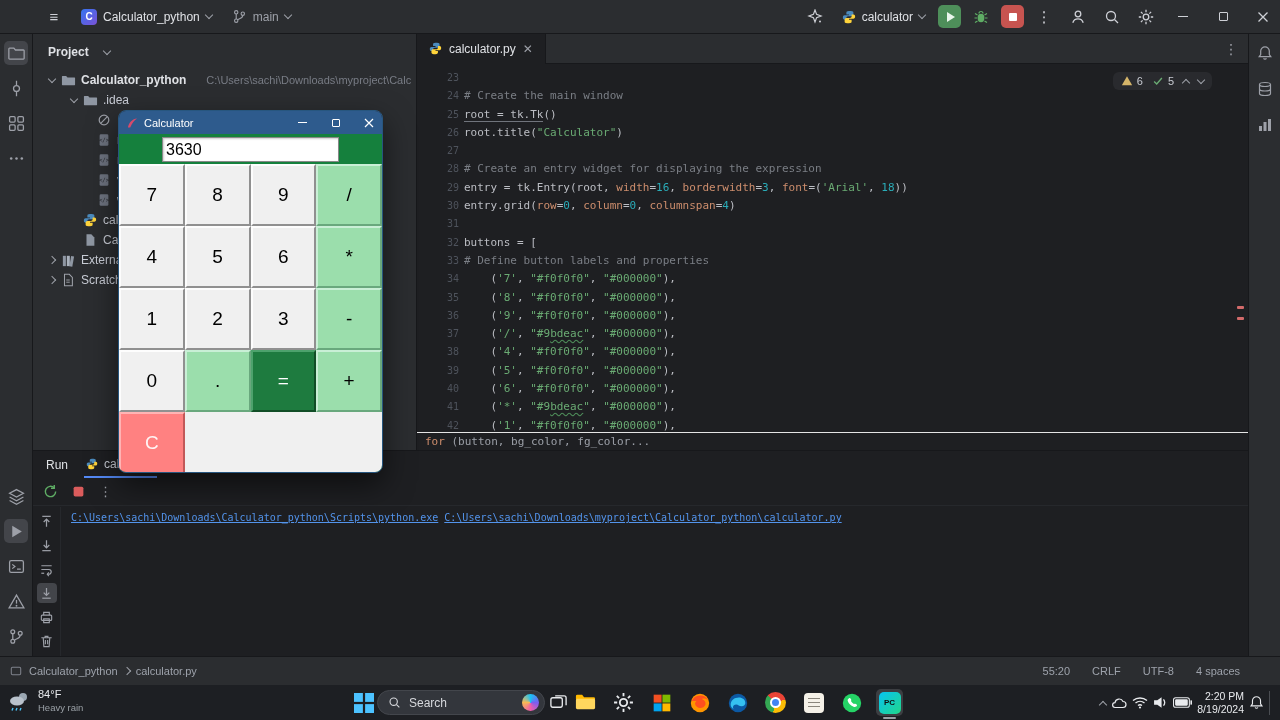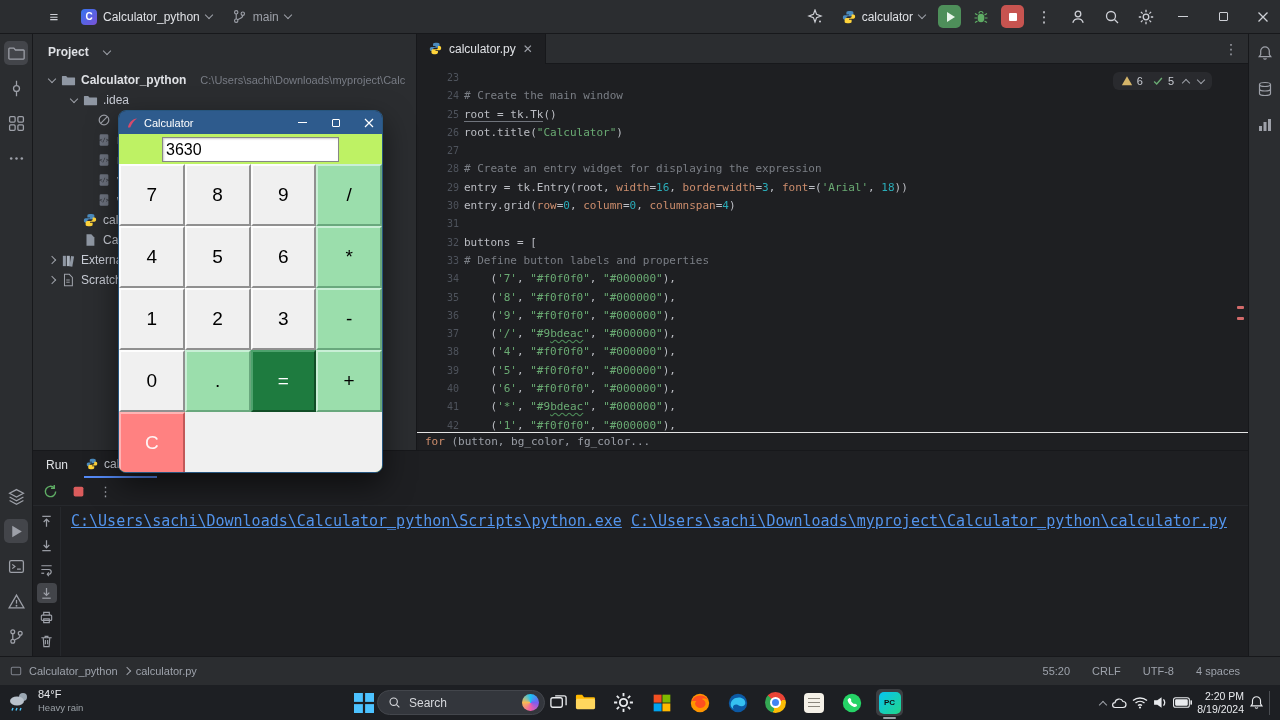--- a/index.html
+++ b/index.html
@@ -37,21 +37,21 @@
 #stripe-right{position:absolute;left:1248px;top:34px;width:32px;height:622px;background:#2b2d30;border-left:1px solid #17181b;display:flex;flex-direction:column;align-items:center;padding:7px 0;gap:12px;z-index:4}
 
 
 #project{position:absolute;left:33px;top:34px;width:384px;height:416px;background:#2b2d30;border-right:1px solid #17181b;overflow:hidden}
 #project .hdr{height:36px;display:flex;align-items:center;gap:15px;padding-left:15px;font-size:12px;font-weight:bold;color:#dfe1e5}
 .tree-row{display:flex;align-items:center;height:20px;white-space:nowrap;overflow:hidden}
 .chev-box{width:14px;display:flex;justify-content:center;flex:none}
 .tree-ico{width:16px;height:16px;flex:none;margin:0 5px 0 1px;display:flex;align-items:center;justify-content:center}
 .tree-label{font-size:12px;color:#c9cdd6}
 .tree-label.b{font-weight:bold;color:#dfe1e5}
-.tree-path{font-size:11px;color:#787c85;margin-left:14px}
+.tree-path{font-size:11px;color:#787c85;margin-left:20px}
 
 
 #editor{position:absolute;left:417px;top:34px;width:831px;height:416px;background:#1e1f22}
 #tabbar{height:30px;background:#2b2d30;border-bottom:1px solid #17181b;display:flex;align-items:center}
 .tab{display:flex;align-items:center;gap:7px;padding:0 12px;height:30px;background:#1e1f22;border-right:1px solid #17181b;font-size:12px;color:#dfe1e5}
 .tab-close{color:#9da0a8;font-size:12px;line-height:10px}
 #tab-more{margin-left:auto;margin-right:10px;color:#9da0a8;font-size:14px}
 #code{position:absolute;left:0;top:30px;right:0;bottom:18px;overflow:hidden;font-family:"DejaVu Sans Mono",monospace;font-size:11px}
 #gutter{position:absolute;left:0;top:5px;width:42px;text-align:right;color:#4e535c}
 #lines{position:absolute;left:47px;top:5px;right:0}
@@ -67,21 +67,21 @@
 #ctxline{position:absolute;left:0;bottom:0;right:0;height:18px;background:#1e1f22;border-top:1px solid #e5e5e5;font-family:"DejaVu Sans Mono",monospace;font-size:11px;display:flex;align-items:center;padding-left:8px;white-space:pre}
 
 
 #runpanel{position:absolute;left:33px;top:450px;width:1215px;height:206px;background:#1e1f22;border-top:1px solid #17181b}
 #run-tabs{height:27px;display:flex;align-items:center;gap:16px;padding-left:13px;font-size:12px;color:#dfe1e5}
 #run-tab{display:flex;align-items:center;gap:6px;color:#c9cdd6;height:27px;border-bottom:2px solid #548af7;padding:0 2px}
 #run-toolbar{height:28px;display:flex;align-items:center;gap:14px;padding-left:10px;border-bottom:1px solid #26282c}
 #console-icons{position:absolute;left:0;top:56px;bottom:0;width:28px;border-right:1px solid #26282c;display:flex;flex-direction:column;align-items:center;gap:4px;padding-top:4px}
 .ci{width:20px;height:20px;border-radius:4px;display:flex;align-items:center;justify-content:center}
 .ci.active{background:#43454a}
-#console-output{position:absolute;left:38px;top:61px;right:8px;font-family:"DejaVu Sans Mono",monospace;font-size:15px;color:#bcbec4;white-space:pre}
+#console-output{position:absolute;left:38px;top:61px;right:8px;font-family:"DejaVu Sans Mono",monospace;font-size:10px;color:#bcbec4;white-space:pre}
 .clink{color:#5394ec;text-decoration:underline}
 
 
 #statusbar{position:absolute;left:0;top:656px;width:1280px;height:29px;background:#2b2d30;border-top:1px solid #17181b;display:flex;align-items:center;padding:0 40px 0 10px;font-size:11px;color:#9da2ab;gap:7px}
 .sb-right{margin-left:auto;display:flex;gap:22px}
 
 
 #taskbar{position:absolute;left:0;top:685px;width:1280px;height:35px;background:#1d1f23;z-index:6}
 #weather{position:absolute;left:7px;top:3px;display:flex;gap:7px;align-items:center}
 #weather .col{display:flex;flex-direction:column;line-height:13px}
@@ -102,21 +102,21 @@
 #clock{display:flex;flex-direction:column;align-items:flex-end;font-size:10.5px;color:#e8eaed;line-height:12.5px}
 #desk-sliver{width:3px;height:24px;border-left:1px solid #4a4d52}
 
 
 #calcwin{position:absolute;left:118px;top:110px;width:265px;height:363px;border-radius:8px;overflow:hidden;box-shadow:0 12px 30px rgba(0,0,0,.55);border:1px solid #27567f;z-index:50}
 #calc-title{height:23px;background:#2e5b8d;display:flex;align-items:center;padding-left:8px;gap:6px}
 #calc-title .t{font-size:11px;color:#fff}
 .ctl{width:27px;height:23px;display:flex;align-items:center;justify-content:center}
 .ctl-min i{display:block;width:9px;height:1.2px;background:#fff}
 .ctl-max i{display:block;width:8px;height:8px;border:1.2px solid #fff;border-radius:1px}
-#calc-body{height:340px;background:#bef264;display:flex;flex-direction:column}
+#calc-body{height:340px;background:#15803d;display:flex;flex-direction:column}
 #calc-entry{width:177px;height:25px;background:#fff;border:1px solid #878787;box-shadow:inset 1px 1px 2px rgba(0,0,0,.2);margin:3px auto 2px;font-size:16px;color:#000;padding:0 3px;line-height:23px;overflow:hidden}
 #calc-grid{flex:1;display:grid;grid-template-columns:repeat(4,1fr);grid-auto-rows:62px}
 .cbtn{display:flex;align-items:center;justify-content:center;font-size:19px;color:#000;background:#f0f0f0;border:2px solid;border-color:#fdfdfd #909090 #909090 #fdfdfd}
 .cbtn.op{background:#9bdeac;border-color:#c9efd6 #69a87d #69a87d #c9efd6}
 .cbtn.eq{background:#1e7b3f;color:#fff;border-color:#4da26c #114d26 #114d26 #4da26c}
 .cbtn.clear{background:#ff8181;color:#fff4f4;border-color:#ffb3b3 #c25858 #c25858 #ffb3b3}
 .cempty{grid-column:span 3;background:#f0f0f0}
 .feather{width:11px;height:12px}
 </style>
 </head>

